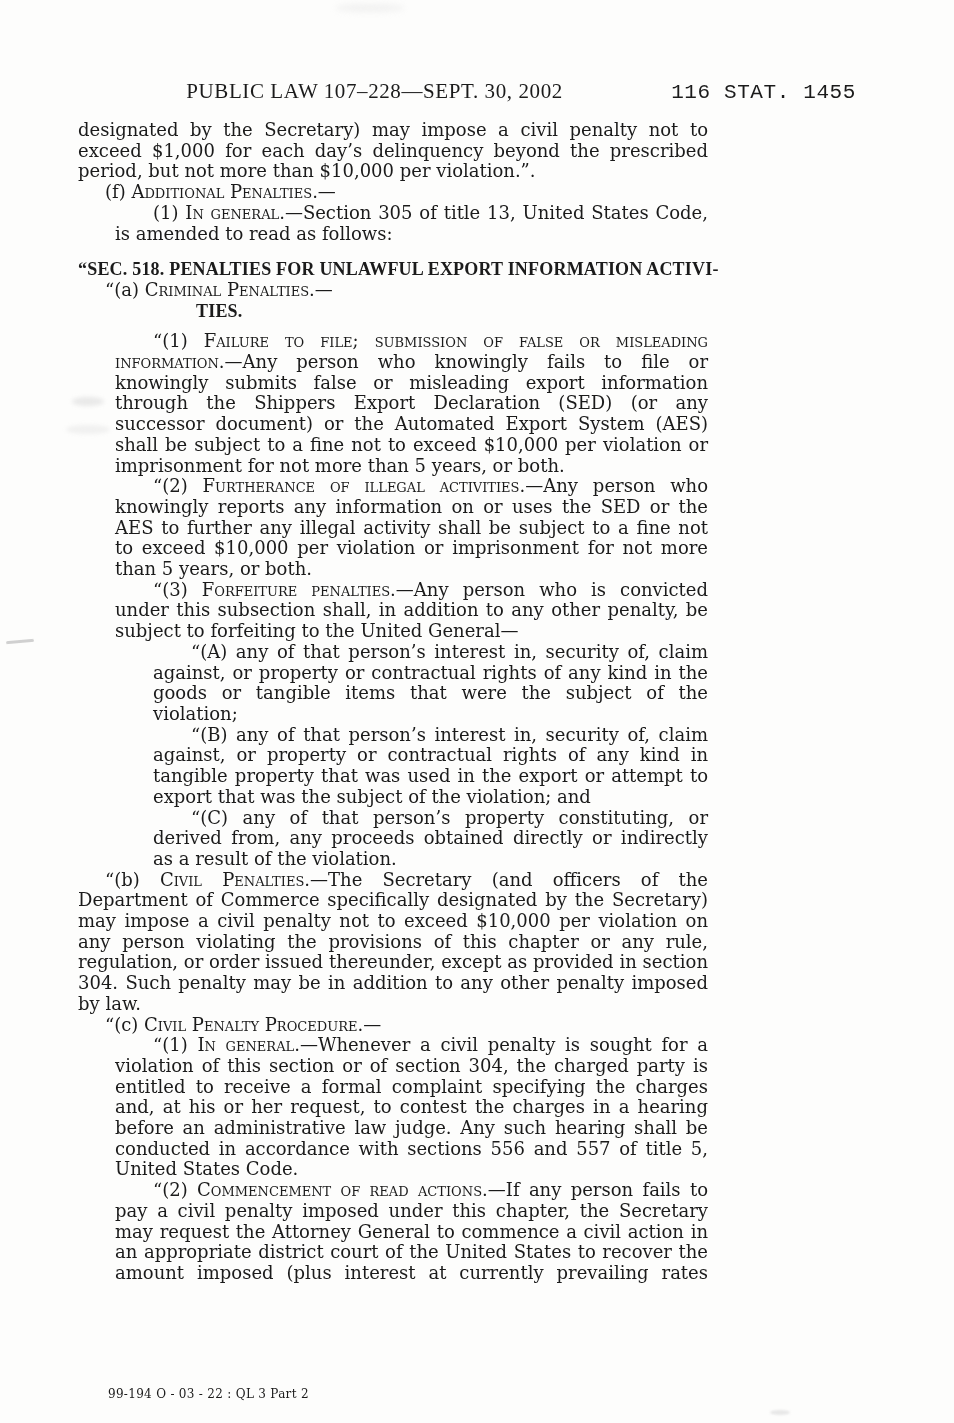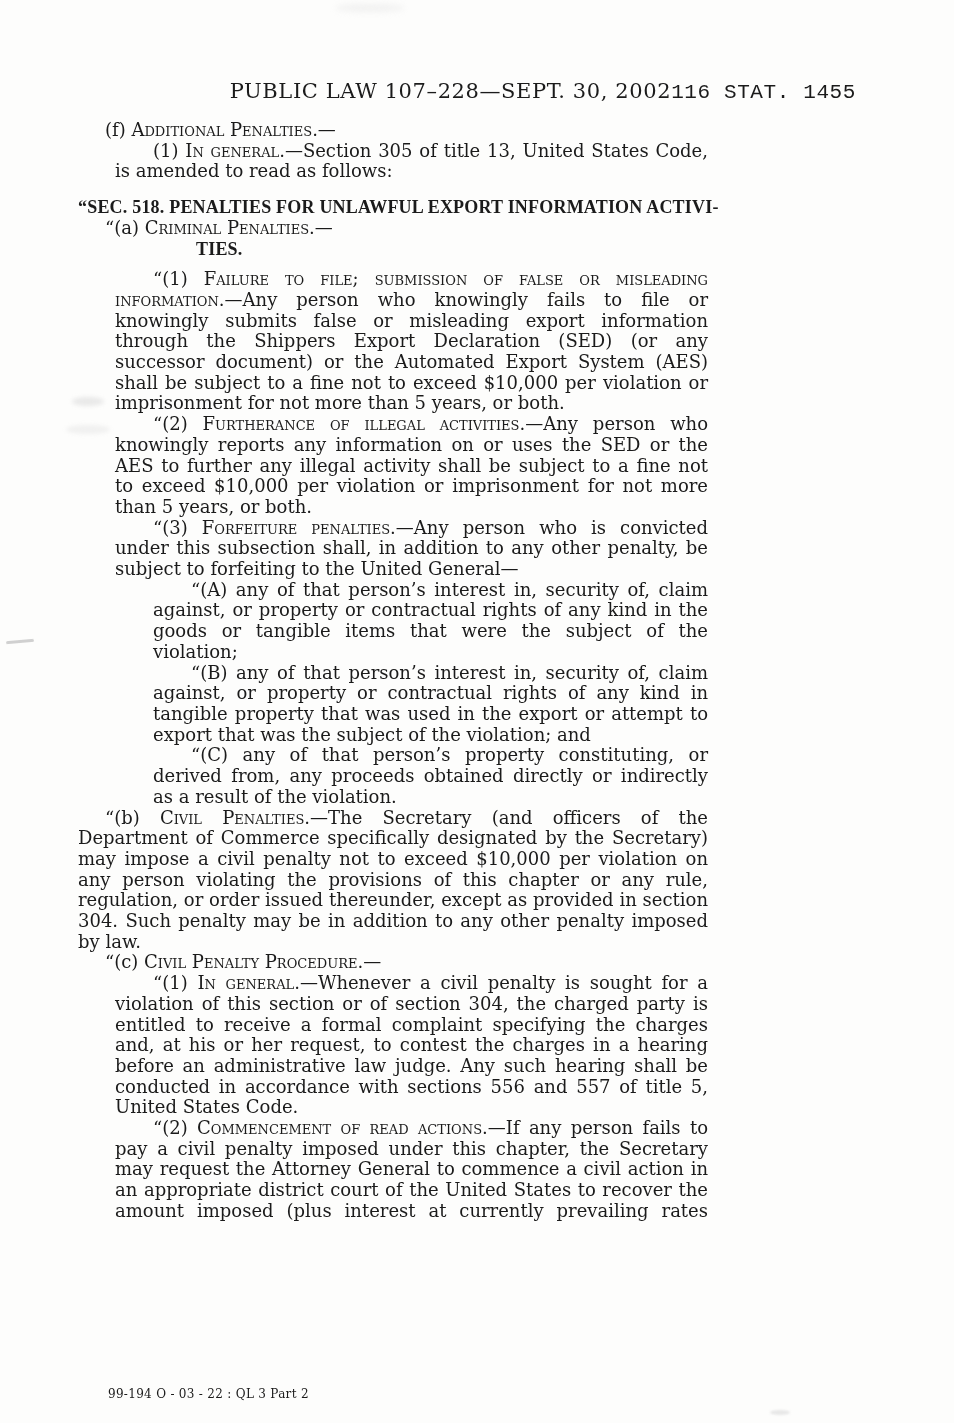--- a/index.html
+++ b/index.html
@@ -22,21 +22,22 @@
     left: 78px;
     width: 778px;
     display: flex;
     align-items: baseline;
     font-size: 21px;
     letter-spacing: 0.6px;
     white-space: nowrap;
   }
   .header-title {
     width: 630px;
-    text-align: right;
+    text-align: center;
+    font-family: Liberation Serif, serif;
   }
   .header-stat {
     flex: 1;
     text-align: right;
     font-family: Liberation Mono, monospace;
   }
   .doc {
     position: absolute;
     top: 120px;
     left: 78px;
@@ -107,20 +108,21 @@
 </style>
 </head>
 <body>
 
 <div class="page-header">
   <div class="header-title">PUBLIC LAW 107–228—SEPT. 30, 2002</div>
   <div class="header-stat">116 STAT. 1455</div>
 </div>
 
 <div class="doc">
+    <p class="para flush"><span>designated by the Secretary) may impose a civil penalty not to exceed $1,000 for each day’s delinquency beyond the prescribed period, but not more than $10,000 per violation.”.</span></p>
     <p class="para level-a"><span>(f) </span><span class="sc">Additional Penalties</span><span>.—</span></p>
     <p class="para level-1"><span>(1) </span><span class="sc">In general</span><span>.—Section 305 of title 13, United States Code, is amended to read as follows:</span></p>
     <p class="para sec-head"><span>“SEC. 518. PENALTIES FOR UNLAWFUL EXPORT INFORMATION ACTIVI-</span></p>
     <p class="para level-a"><span>“(a) </span><span class="sc">Criminal Penalties</span><span>.—</span></p>
     <p class="para sec-head-cont"><span>TIES.</span></p>
     <p class="para level-1"><span>“(1) </span><span class="sc">Failure to file; submission of false or misleading information</span><span>.—Any person who knowingly fails to file or knowingly submits false or misleading export information through the Shippers Export Declaration (SED) (or any successor document) or the Automated Export System (AES) shall be subject to a fine not to exceed $10,000 per violation or imprisonment for not more than 5 years, or both.</span></p>
     <p class="para level-1"><span>“(2) </span><span class="sc">Furtherance of illegal activities</span><span>.—Any person who knowingly reports any information on or uses the SED or the AES to further any illegal activity shall be subject to a fine not to exceed $10,000 per violation or imprisonment for not more than 5 years, or both.</span></p>
     <p class="para level-1"><span>“(3) </span><span class="sc">Forfeiture penalties</span><span>.—Any person who is convicted under this subsection shall, in addition to any other penalty, be subject to forfeiting to the United General—</span></p>
     <p class="para level-A"><span>“(A) any of that person’s interest in, security of, claim against, or property or contractual rights of any kind in the goods or tangible items that were the subject of the violation;</span></p>
     <p class="para level-A"><span>“(B) any of that person’s interest in, security of, claim against, or property or contractual rights of any kind in tangible property that was used in the export or attempt to export that was the subject of the violation; and</span></p>

